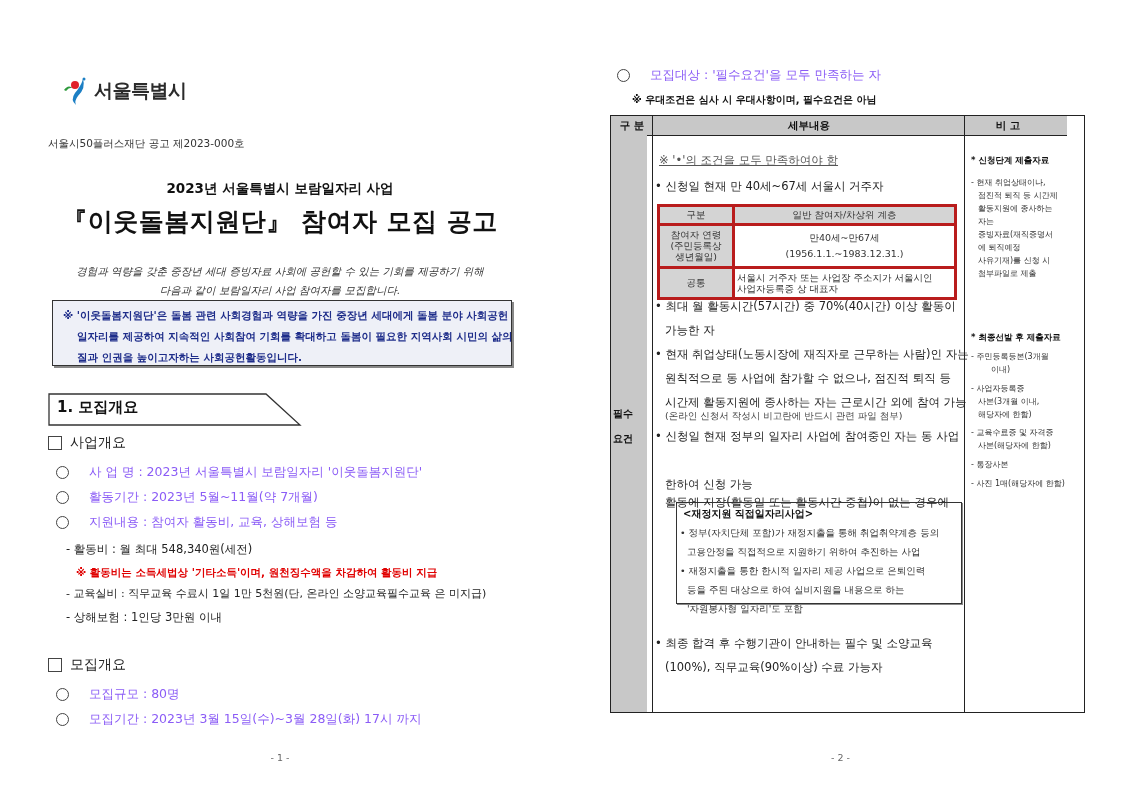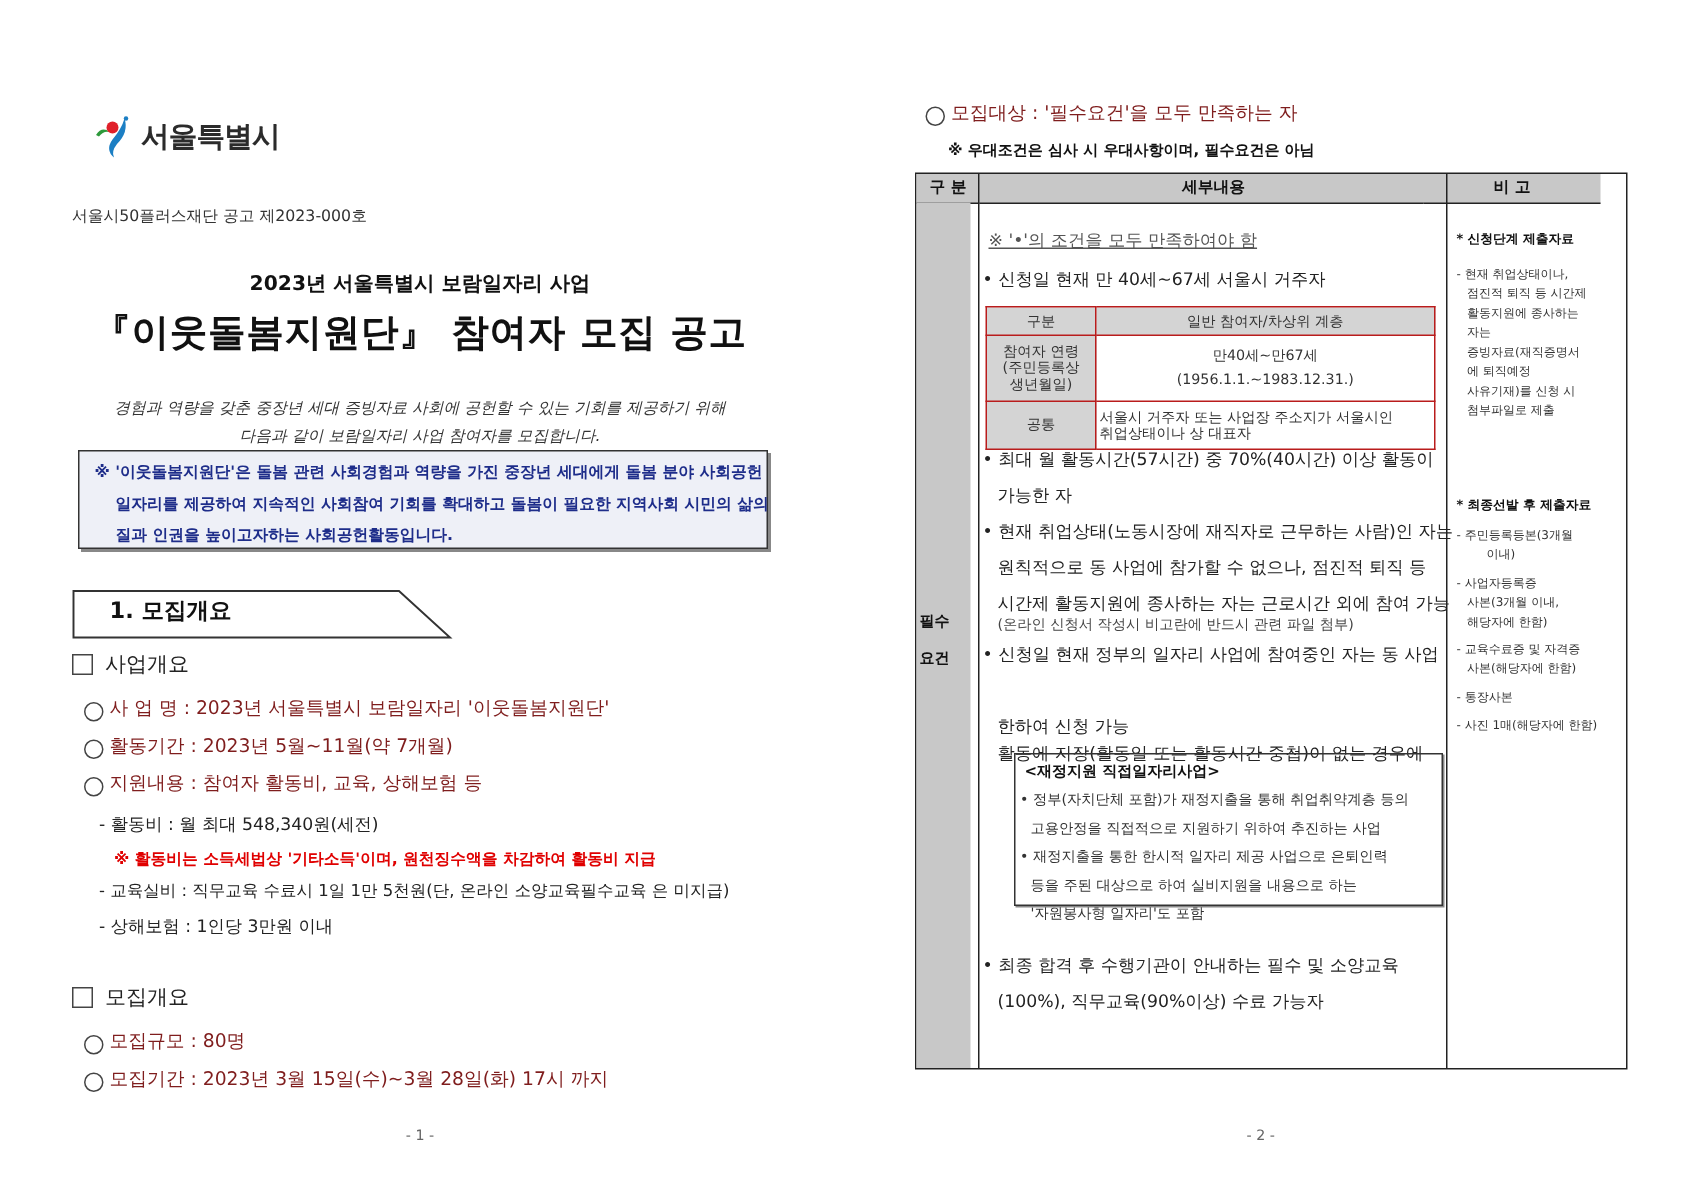--- a/index.html
+++ b/index.html
@@ -23,45 +23,45 @@
   .intro.l1 { top:265px; }
   .intro.l2 { top:284px; }
 
   .callout { left:52px; top:300px; width:460px; height:66px; border:1.5px solid #333;
              background:#eef0f7; box-shadow:2px 2px 0 #888; padding:4px 10px; box-sizing:border-box; }
   .callout div { font-size:10.5px; font-weight:bold; color:#1e2d8a; line-height:21px; white-space:nowrap; }
   .callout .ind { padding-left:14px; }
 
   .sec-head { left:48px; top:392px; width:250px; height:32px; }
   .sec-head svg { position:absolute; left:0; top:0; }
-  .sec-head span { position:absolute; left:9px; top:6px; font-size:15px; font-weight:bold; color:#111;margin-left:16px; }
+  .sec-head span { position:absolute; left:9px; top:6px; font-size:15px; font-weight:bold; color:#111; }
 
   .h2 { font-size:14px; color:#222; display:flex; align-items:center; gap:8px; }
   .sq { width:12px; height:12px; border:1px solid #444; display:inline-block; }
-  .li { font-size:12.5px; color:#7f1d1d; display:flex; align-items:flex-end; gap:4px; }
+  .li { font-size:12.5px; color:#8b5cf6; display:flex; align-items:center; gap:20px; }
   .circ { width:11px; height:11px; border:1px solid #444; border-radius:50%; display:inline-block; }
   .sub { font-size:11.5px; color:#222; }
   .red { font-size:10.5px; font-weight:bold; color:#e00000; }
   .pgnum { font-size:9.5px; color:#666; }
 
   
   .table { left:50px; top:115px; width:475px; height:598px; border:1.5px solid #222; box-sizing:border-box; }
   .th { position:absolute; top:0; height:19px; background:#c8c8c8; border-bottom:1px solid #222;
         font-size:10.5px; font-weight:bold; text-align:center; line-height:19px; color:#111; }
   .vline { position:absolute; top:0; bottom:0; width:1px; background:#222; }
   .col1 { position:absolute; left:0; top:19px; width:36px; bottom:0; background:#c8c8c8; }
   .col1 span { position:absolute; left:0; width:24px; text-align:center; font-size:10px; font-weight:bold; color:#111; }
 
   .d { position:absolute; font-size:11.5px; color:#222; white-space:nowrap; }
   .d.small { font-size:9.5px; color:#444; }
   .note-r { position:absolute; font-size:8px; color:#333; line-height:13px; white-space:nowrap; }
   .note-r.b { font-weight:bold; color:#111; font-size:8.5px; }
 
   .inner { position:absolute; left:46px; top:88px; width:300px; height:96px; border-collapse:collapse; }
-  .inner td { border:1px solid #b91c1c; font-size:9.5px; color:#333; text-align:center; line-height:11px; padding:0 2px; }
+  .inner td { border:3px solid #b91c1c; font-size:9.5px; color:#333; text-align:center; line-height:11px; padding:0 2px; }
   .inner .g { background:#d4d4d4; }
 
   .box { position:absolute; left:65px; top:378px; width:284px; height:100px; border:1.5px solid #333; box-shadow:1px 1px 0 #888; }
   .box div { position:absolute; font-size:9.5px; color:#333; white-space:nowrap; }
 </style>
 </head>
 <body>
 
 <div class="page p1">
 
@@ -175,21 +175,21 @@
         </td>
         <td>
           <div style="line-height:16px;">만40세~만67세</div>
           <div style="line-height:16px;">(1956.1.1.~1983.12.31.)</div>
         </td>
       </tr>
       <tr style="height:30px;">
         <td class="g">공통</td>
         <td style="text-align:left;">
           <div>서울시 거주자 또는 사업장 주소지가 서울시인</div>
-          <div>취업상태이나 상 대표자</div>
+          <div>사업자등록증 상 대표자</div>
         </td>
       </tr>
     </tbody>
       </table>
 
     <div class="d" style="left:44px; top:183px;">• 최대 월 활동시간(57시간) 중 70%(40시간) 이상 활동이</div>
     <div class="d" style="left:54px; top:207px;">가능한 자</div>
 
     <div class="d" style="left:44px; top:231px;">• 현재 취업상태(노동시장에 재직자로 근무하는 사람)인 자는</div>
     <div class="d" style="left:54px; top:255px;">원칙적으로 동 사업에 참가할 수 없으나, 점진적 퇴직 등</div>

